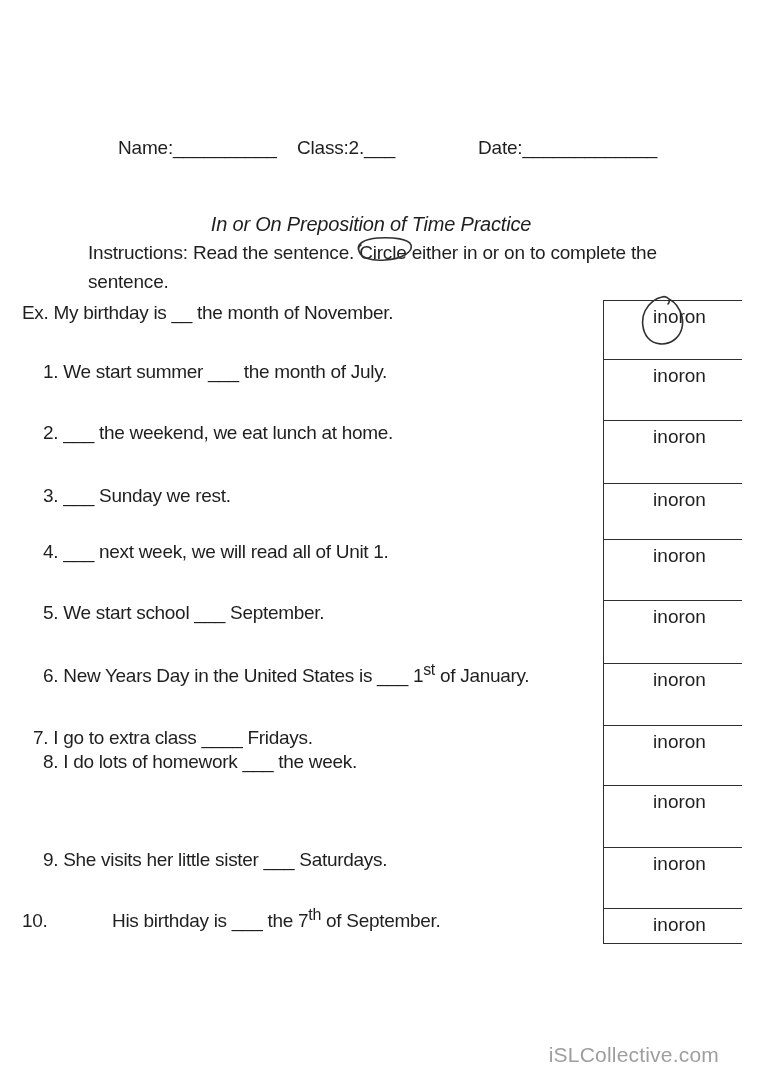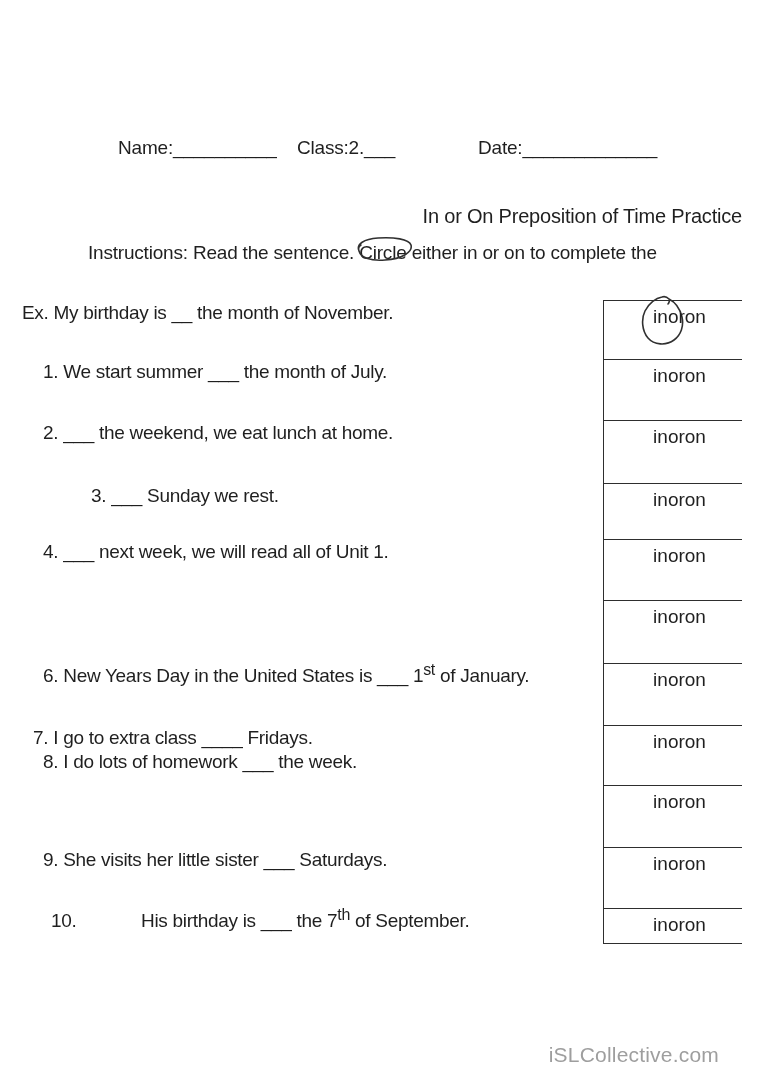--- a/index.html
+++ b/index.html
@@ -20,27 +20,28 @@
       line-height: 24px;
       letter-spacing: -0.2px;
       white-space: pre;
     }
     .hdr-name  { left: 118px; }
     .hdr-class { left: 297px; }
     .hdr-date  { left: 478px; }
     
     .title {
       position: absolute;
-      top: 204px;
+      top: 212px;
       left: 0;
       width: 100%;
-      text-align: right;
+      text-align: center;
       font-size: 20px;
       line-height: 25px;
       letter-spacing: -0.2px;
+      font-style: italic;
     }
     
     .instr {
       position: absolute;
       left: 88px;
       top: 238px;
       font-size: 19px;
       line-height: 29px;
       letter-spacing: -0.2px;
       white-space: nowrap;
@@ -60,21 +61,21 @@
       letter-spacing: -0.3px;
       white-space: nowrap;
       z-index: 2;
     }
     .q sup {
       font-size: 16px;
       vertical-align: baseline;
       position: relative;
       top: -7px;
     }
-    .qnum-wide { display: inline-block; width: 90px; margin-left: 29px; }
+    .qnum-wide { display: inline-block; width: 90px; }
     
     .boxes {
       position: absolute;
       left: 603px;
       top: 300px;
       width: 153px;
       border: 1px solid #2e2e2e;
       box-sizing: border-box;
       z-index: 1;
     }
@@ -116,27 +117,29 @@
   <span class="hdr-field hdr-name">Name:__________</span>
   <span class="hdr-field hdr-class">Class:2.___</span>
   <span class="hdr-field hdr-date">Date:_____________</span>
 
   <div class="title">In or On Preposition of Time Practice</div>
 
   <div class="instr">
     <div><span>Instructions: Read the sentence. </span><span class="circled"><svg class="ellipse-svg" width="68" height="33" viewBox="0 0 68 33">
             <path d="M 10 17 C 7 10 15 5 29 4 C 45 3 60 5 62 11 C 64 18 53 25 36 26 C 20 27 12 24 10 17 C 9 14 10 12 12 11" fill="none" stroke="#303030" stroke-width="1.6" stroke-linecap="round"></path>
           </svg><span>Circle</span></span><span> either in or on to complete the</span></div>
+    <div>sentence.</div>
   </div>
 
   <div class="q" style="left:22px; top:301px;text-align:right;">Ex. My birthday is __ the month of November.</div>
   <div class="q" style="left:43px; top:360px;">1. We start summer ___ the month of July.</div>
   <div class="q" style="left:43px; top:421px;">2. ___ the weekend, we eat lunch at home.</div>
-  <div class="q" style="left:43px; top:484px;margin-left:48px;">3. ___ Sunday we rest.</div>
+  <div class="q" style="left:43px; top:484px;">3. ___ Sunday we rest.</div>
   <div class="q" style="left:43px; top:540px;">4. ___ next week, we will read all of Unit 1.</div>
+  <div class="q" style="left:43px; top:601px;">5. We start school ___ September.</div>
   <div class="q" style="left:43px; top:664px;"><span>6. New Years Day in the United States is ___ 1</span><sup>st</sup><span> of January.</span></div>
   <div class="q" style="left:33px; top:726px;">7. I go to extra class ____ Fridays.</div>
   <div class="q" style="left:43px; top:750px;text-align:center;">8. I do lots of homework ___ the week.</div>
   <div class="q" style="left:43px; top:848px;">9. She visits her little sister ___ Saturdays.</div>
   <div class="q" style="left:22px; top:909px;"><span class="qnum-wide">10.</span><span>His birthday is ___ the 7</span><sup>th</sup><span> of September.</span></div>
 
   <div class="boxes">
     <div class="box" style="height:59px">
       <span class="opt"><svg class="circle-svg" width="52" height="54" viewBox="0 0 52 54">
             <path d="M 31 4 C 37 7 42 14 44 22 C 46 31 43 40 36 45 C 28 51 16 50 10 43 C 4 36 3 24 7 16 C 11 8 18 3 24 2 C 27 1 29 2 31 4 C 32 5 31 8 30 9" fill="none" stroke="#303030" stroke-width="1.6" stroke-linecap="round"></path>

